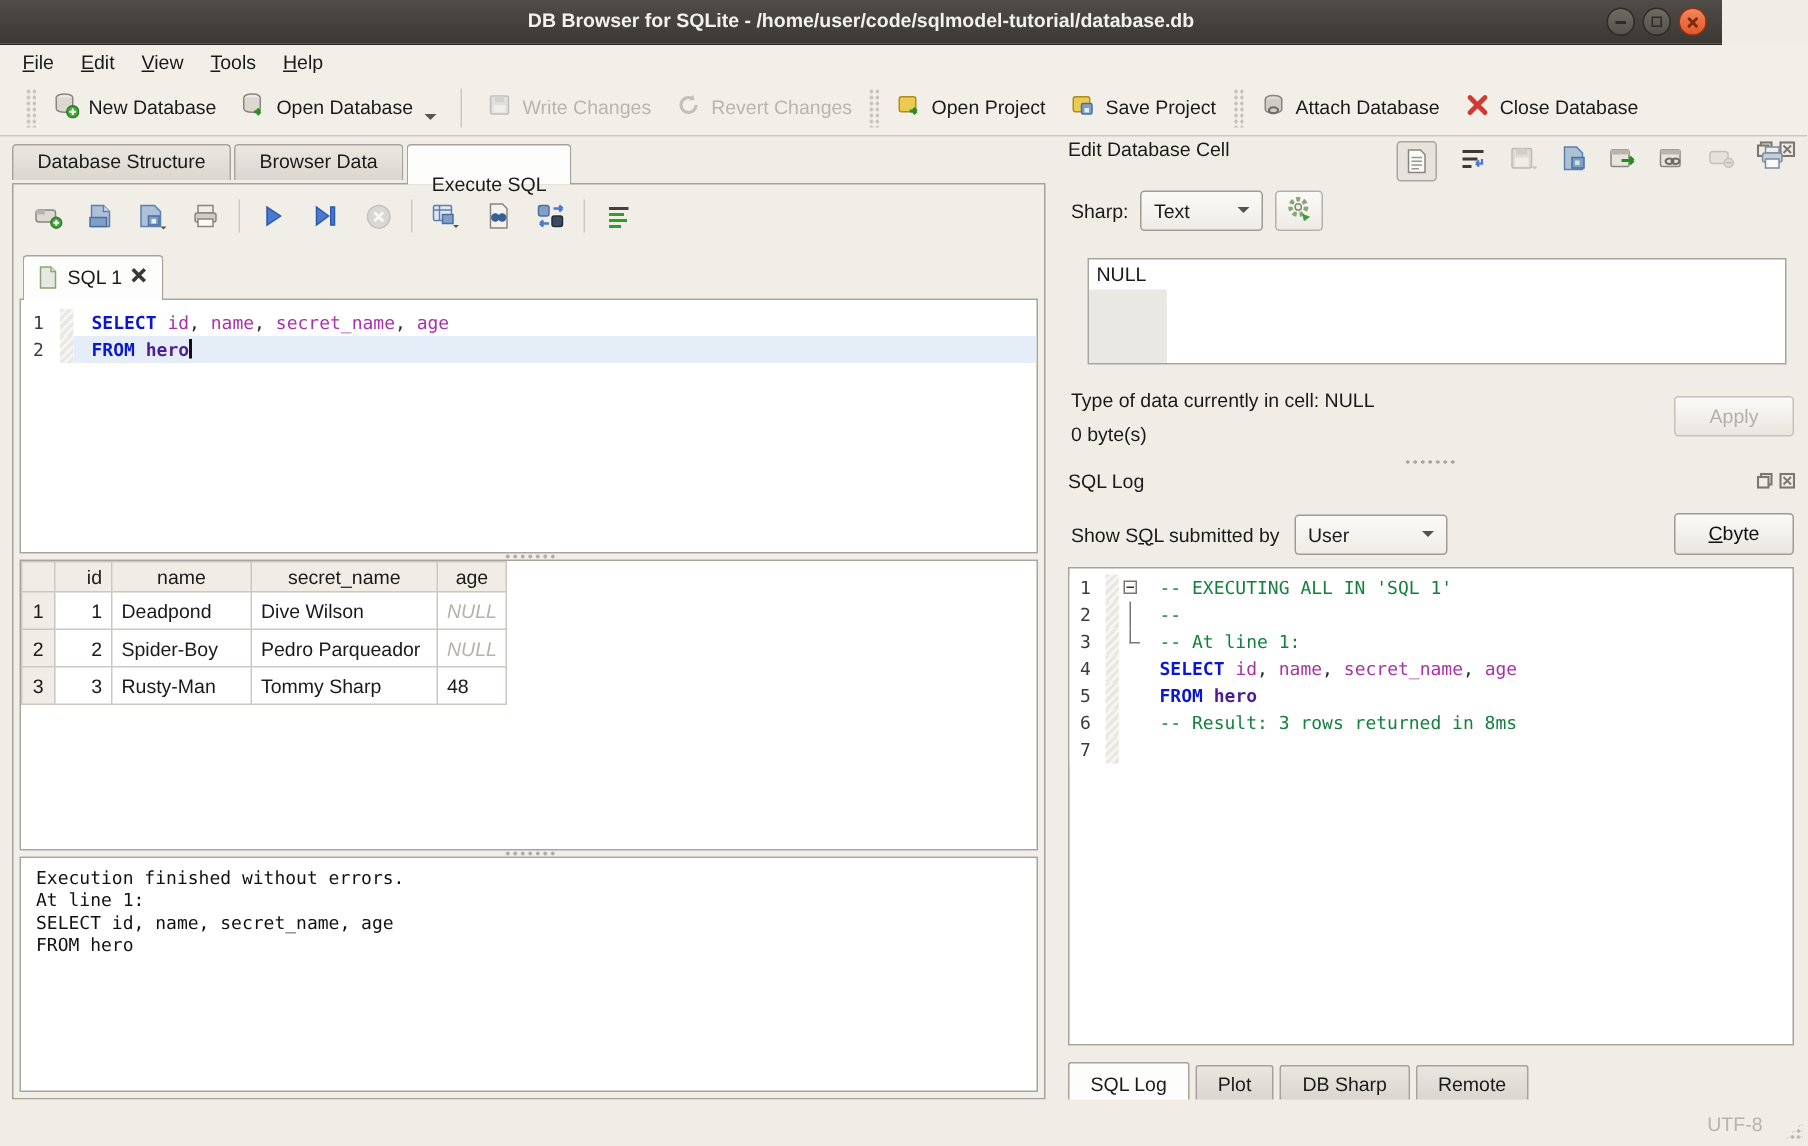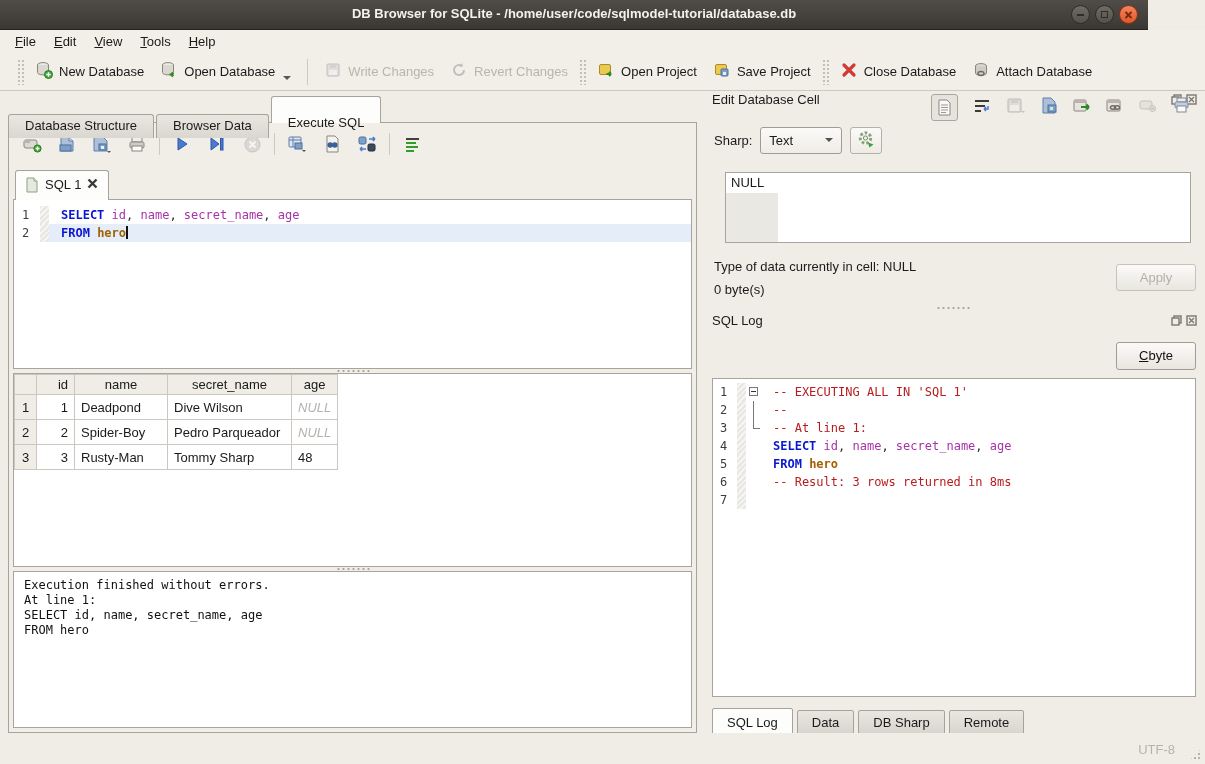--- a/index.html
+++ b/index.html
@@ -36,21 +36,21 @@
   .tbtn { display:flex; align-items:center; gap:6px; padding:4px 8px; }
   .tbtn .lbl { white-space:nowrap; }
   .tbtn.disabled .lbl { color:#b9b5ae; }
   .tbtn.disabled svg { opacity:.45; filter:grayscale(1); }
   .dd-caret { width:0; height:0; border-left:4px solid transparent; border-right:4px solid transparent;
     border-top:4px solid #5a574f; margin:12px 0 0 2px; }
 
   
   .left-pane { position:absolute; left:8px; top:96px; width:689px; height:637px; }
   .main-tabs { position:absolute; top:0; left:0; height:27px; display:flex; z-index:3; }
-  .mtab { height:24px; margin-top:18px; padding:3px 16px 0; border:1px solid #a7a39c; border-bottom:none;
+  .mtab { height:24px; margin-top:0; padding:3px 16px 0; border:1px solid #a7a39c; border-bottom:none;
     background:linear-gradient(#eae7e1,#dad7d0); border-radius:3px 3px 0 0; margin-right:2px; white-space:nowrap; }
   .mtab.active { height:27px; margin-top:0; padding-top:18px; background:#fdfdfc; z-index:4; }
   .page { position:absolute; top:26px; left:0; width:689px; height:611px;
     border:1px solid #a7a39c; background:#f1eee8; }
 
   .sql-toolbar { position:absolute; top:6px; left:12px; height:30px; display:flex; align-items:center; gap:13px; }
   .itb { width:22px; height:22px; display:flex; align-items:center; justify-content:center; }
   .itb.disabled { opacity:.5; filter:grayscale(.8); }
   .isep { width:1px; height:22px; background:#cdc9c2; margin:0 -2px; }
 
@@ -61,23 +61,23 @@
   .editor-box { position:absolute; top:76px; left:4px; width:679px; height:170px;
     border:1px solid #a7a39d; background:#fff; font-family:"DejaVu Sans Mono",monospace; font-size:12px;
     padding-top:6px; overflow:hidden; }
   .cl { display:flex; height:18px; line-height:18px; }
   .ln { width:26px; padding-left:8px; color:#3c3c3c; background:#fff; }
   .hatch { width:9px; background:repeating-linear-gradient(135deg,#e9e7e3 0 2px,#f7f5f2 2px 4px); }
   .code { flex:1; padding-left:12px; white-space:pre; }
   .cl.hl .code { background:#e5edf9; }
   .tk-kw { color:#0a16cf; font-weight:bold; }
   .tk-id { color:#a832a8; }
-  .tk-tbl { color:#a16207; font-weight:bold; }
+  .tk-tbl { color:#4c1d95; font-weight:bold; }
   .tk-pl { color:#2a2a2a; }
-  .tk-cm { color:#b91c1c; }
+  .tk-cm { color:#15803d; }
   .caret { display:inline-block; width:1.5px; height:13px; background:#111; vertical-align:-2px; }
 
   .hsplit { position:absolute; left:0; right:0; height:4px; display:flex; justify-content:center; }
   .hsplit .dots { width:34px; height:4px;
     background-image:radial-gradient(circle,#a9a59e 1px,transparent 1.2px); background-size:5px 4px; }
 
   .results-box { position:absolute; top:250px; left:4px; width:679px; height:194px;
     border:1px solid #a7a39d; background:#fff; overflow:hidden; }
   table.res { border-collapse:collapse; font-size:13px; }
   table.res th, table.res td { border:1px solid #ccc8c1; padding:2px 6px; height:25px; background:#fff; }
@@ -228,31 +228,31 @@
     <span><svg width="18" height="18" viewBox="0 0 18 18">
           <rect x="2.5" y="3.5" width="11" height="10" rx="1.5" fill="#ecc94f" stroke="#ab8c26"></rect>
           <rect x="8" y="8" width="7" height="7" rx="1" fill="#7f9fc6" stroke="#4a6fa0"></rect>
           <rect x="10" y="11" width="3" height="3" fill="#e9eef5"></rect>
         </svg></span>
     <span class="lbl">Save Project</span>
   </div>
   <div class="grip"></div>
   <div class="tbtn">
     <span><svg width="18" height="18" viewBox="0 0 18 18">
-          <path d="M4 4l10 10M14 4L4 14" stroke="#d03a34" stroke-width="3.2" stroke-linecap="round"></path>
-        </svg></span>
-    <span class="lbl">Close Database</span>
-  </div>
-  <div class="tbtn">
-    <span><svg width="18" height="18" viewBox="0 0 18 18">
           <ellipse cx="9" cy="5" rx="5.5" ry="2.4" fill="#dddad3" stroke="#8a867f"></ellipse>
           <path d="M3.5 5v7c0 1.3 2.5 2.4 5.5 2.4s5.5-1.1 5.5-2.4V5" fill="#cfccc5" stroke="#8a867f"></path>
           <ellipse cx="9" cy="12.5" rx="3" ry="2" fill="none" stroke="#6e6a64" stroke-width="1.4"></ellipse>
         </svg></span>
     <span class="lbl">Attach Database</span>
+  </div>
+  <div class="tbtn">
+    <span><svg width="18" height="18" viewBox="0 0 18 18">
+          <path d="M4 4l10 10M14 4L4 14" stroke="#d03a34" stroke-width="3.2" stroke-linecap="round"></path>
+        </svg></span>
+    <span class="lbl">Close Database</span>
   </div>
 </div>
 
 <div class="left-pane">
   <div class="main-tabs">
     <div class="mtab">Database Structure</div>
     <div class="mtab">Browser Data</div>
     <div class="mtab active">Execute SQL</div>
   </div>
   <div class="page">
@@ -519,20 +519,27 @@
         </svg>
       </span>
     <span class="dicon">
         <svg width="11" height="11" viewBox="0 0 11 11">
           <rect x="1" y="1" width="9" height="9" fill="none" stroke="#7b776f" stroke-width="1.4"></rect>
           <path d="M3 3l5 5m0-5L3 8" stroke="#7b776f" stroke-width="1.3"></path>
         </svg>
       </span>
   </div>
 
+  <div class="log-controls">
+    <span><span>Show S</span><span class="u">Q</span><span>L submitted by</span></span>
+    <div class="combo log-combo">
+      <span class="cval">User</span>
+      <span class="ar"></span>
+    </div>
+  </div>
   <div class="btn clear-btn"><span class="u">C</span><span>byte</span></div>
 
   <div class="log-box" id="log-lines">
       <div class="cl">
         <div class="ln">1</div>
         <div class="hatch"></div>
         <div class="fold">
           <div class="fold-minus"></div>
         </div>
         <div class="code"><span class="tk-cm">-- EXECUTING ALL IN 'SQL 1'</span></div>
@@ -574,21 +581,21 @@
       <div class="cl">
         <div class="ln">7</div>
         <div class="hatch"></div>
         <div class="fold"></div>
         <div class="code"></div>
       </div>
     </div>
 
   <div class="bottom-tabs">
     <div class="btab active">SQL Log</div>
-    <div class="btab">Data</div>
+    <div class="btab">Plot</div>
     <div class="btab">DB Sharp</div>
     <div class="btab">Remote</div>
   </div>
 </div>
 
 <div class="statusbar">
   <span class="enc">UTF-8</span>
   <span class="rgrip"></span>
 </div>
 

